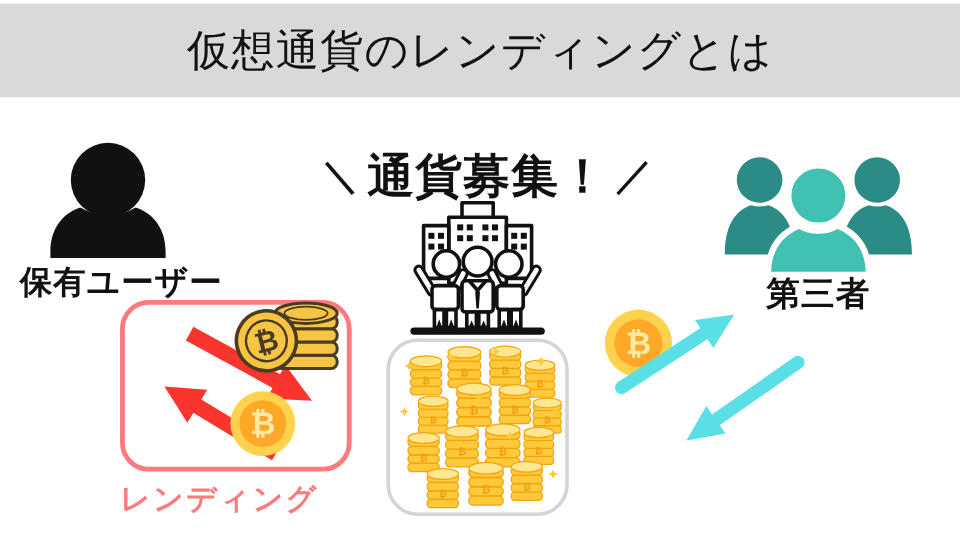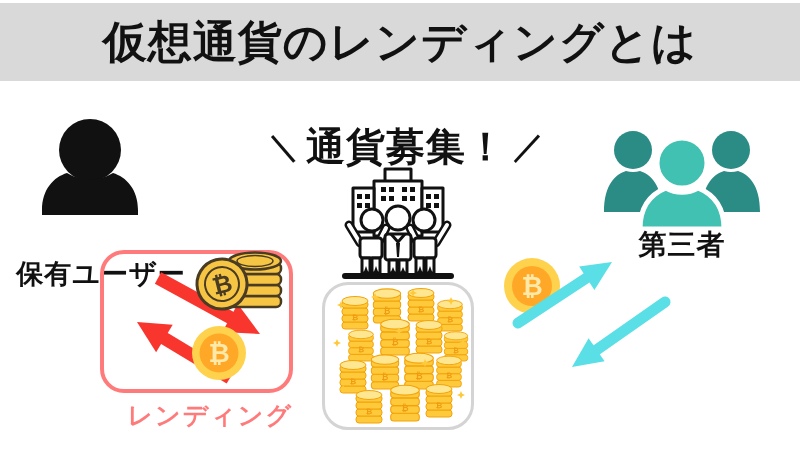--- a/index.html
+++ b/index.html
@@ -5,31 +5,31 @@
   html,body{margin:0;padding:0;background:#fff;}
   .stage{
     position:relative;width:800px;height:450px;overflow:hidden;background:#ffffff;
     font-family:"Liberation Sans","DejaVu Sans",sans-serif;color:var(--ink);
   }
   .banner{
     position:absolute;left:0;top:3px;width:800px;height:78px;
     background:var(--banner_bg);display:flex;align-items:center;justify-content:center;
   }
   .banner h1{
-    margin:0;font-size:44px;font-weight:700;letter-spacing:1px;color:var(--ink);
+    margin:0;font-size:36px;font-weight:400;letter-spacing:1px;color:var(--ink);
   }
   .abs{position:absolute;}
   .label{
     position:absolute;font-weight:800;color:var(--ink);text-align:center;
     letter-spacing:1px;white-space:nowrap;
   }
-  .holder-label{left:12px;top:217px;width:178px;font-size:27px;margin-top:39px;}
+  .holder-label{left:12px;top:217px;width:178px;font-size:27px;}
   .third-label{left:602px;top:226px;width:160px;font-size:28px;}
   .lending-label{
-    position:absolute;left:100px;top:399px;width:193px;text-align:right;
+    position:absolute;left:100px;top:399px;width:193px;text-align:left;
     font-size:25px;font-weight:800;letter-spacing:2px;color:var(--lending_red);white-space:nowrap;
   }
   .callout{
     position:absolute;left:278px;top:122px;width:256px;height:50px;
     display:flex;align-items:center;justify-content:center;gap:7px;
   }
   .callout .mark{font-size:31px;font-weight:700;color:var(--ink);}
   .callout .text{font-size:39px;font-weight:800;letter-spacing:1px;color:var(--ink);white-space:nowrap;}
   .red-box{
     position:absolute;left:100px;top:250px;width:193px;height:143px;

